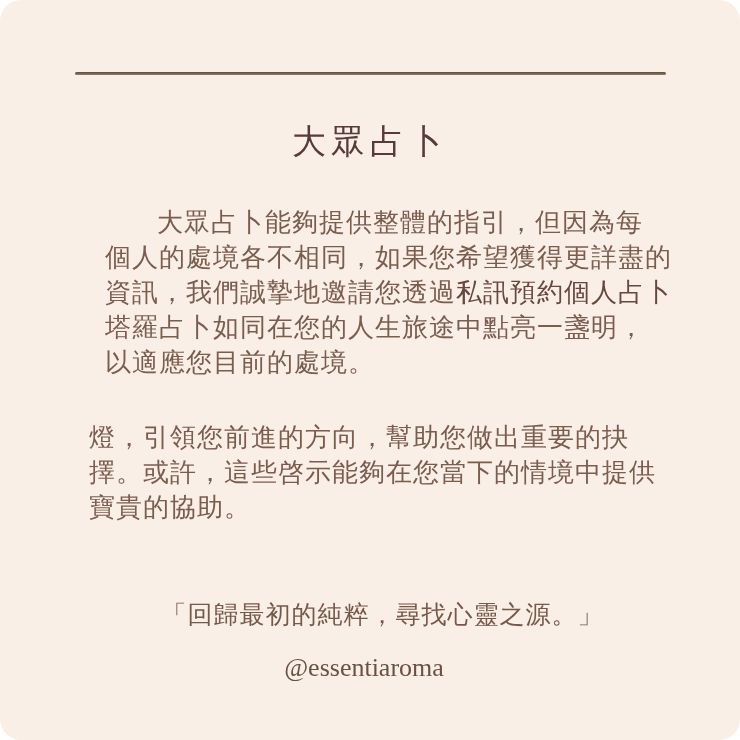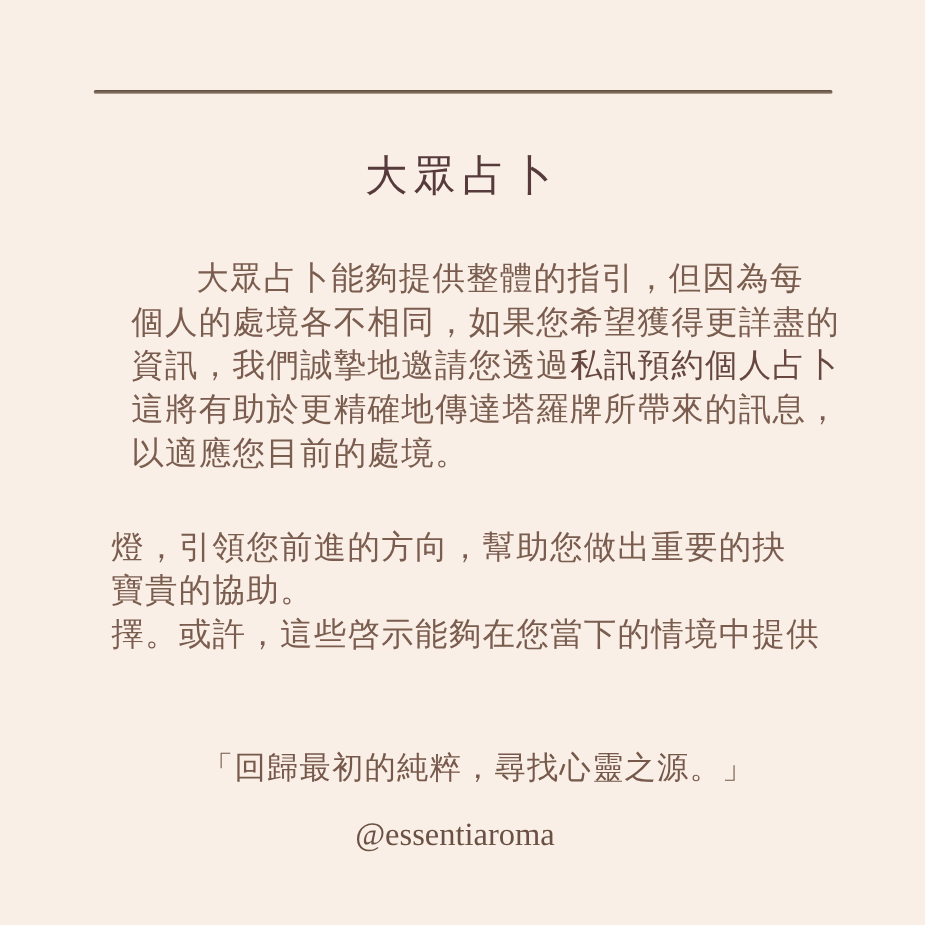--- a/index.html
+++ b/index.html
@@ -16,20 +16,21 @@
     margin: 0;
     padding: 0;
   }
   .canvas {
     position: relative;
     width: 740px;
     height: 740px;
     background: var(--bg);
     overflow: hidden;
     font-family: "Liberation Sans", sans-serif;
+    border-radius: 21px;
   }
   .divider {
     position: absolute;
     top: 72px;
     left: 75px;
     width: 591px;
     height: 3px;
     border-radius: 2px;
     background: linear-gradient(to bottom, var(--div-top), var(--div-bottom));
   }
@@ -92,27 +93,27 @@
 <div class="canvas">
 
   <div class="divider"></div>
 
   <div class="title">大眾占卜</div>
 
   <div class="para para-1">
     <div class="line indent">大眾占卜能夠提供整體的指引，但因為每</div>
     <div class="line">個人的處境各不相同，如果您希望獲得更詳盡的</div>
     <div class="line"><span>資訊，我們誠摯地邀請您透過</span><span class="bold">私訊預約個人占卜</span></div>
-    <div class="line">這將有助於更精確地傳達塔羅牌所帶來的訊息，</div>
+    <div class="line">塔羅占卜如同在您的人生旅途中點亮一盞明，</div>
     <div class="line">以適應您目前的處境。</div>
   </div>
 
   <div class="para para-2">
     <div class="line">燈，引領您前進的方向，幫助您做出重要的抉</div>
+    <div class="line">擇。或許，這些啓示能夠在您當下的情境中提供</div>
     <div class="line">寶貴的協助。</div>
-    <div class="line">擇。或許，這些啓示能夠在您當下的情境中提供</div>
   </div>
 
   <div class="quote">「回歸最初的純粹，尋找心靈之源。」</div>
 
   <div class="handle">@essentiaroma</div>
 
 </div>
 
 </body></html>

